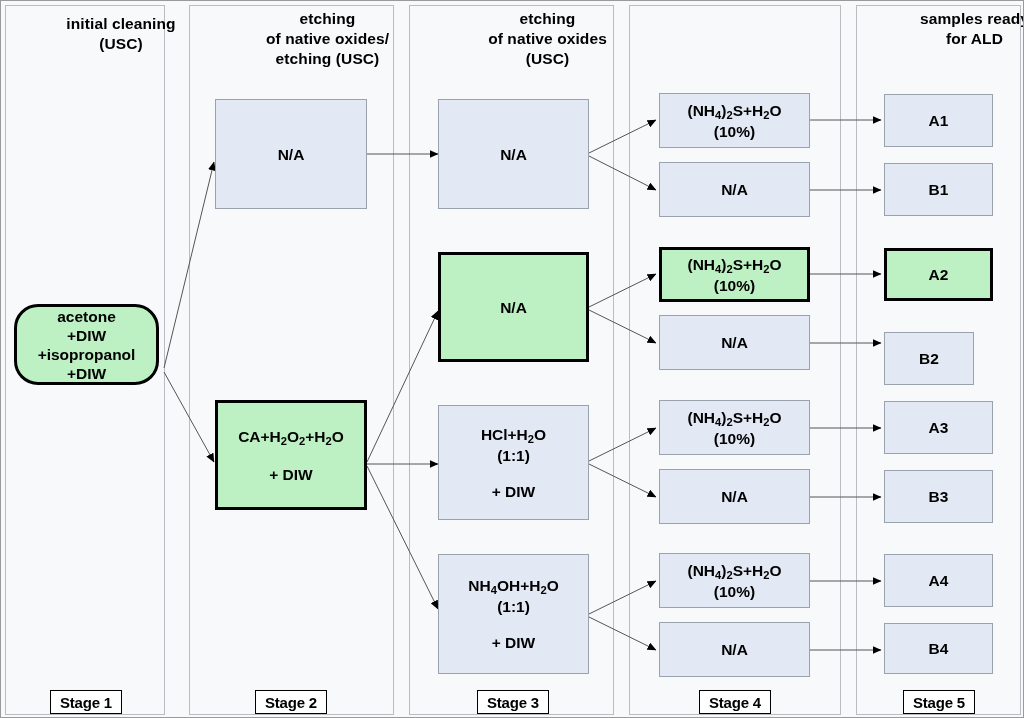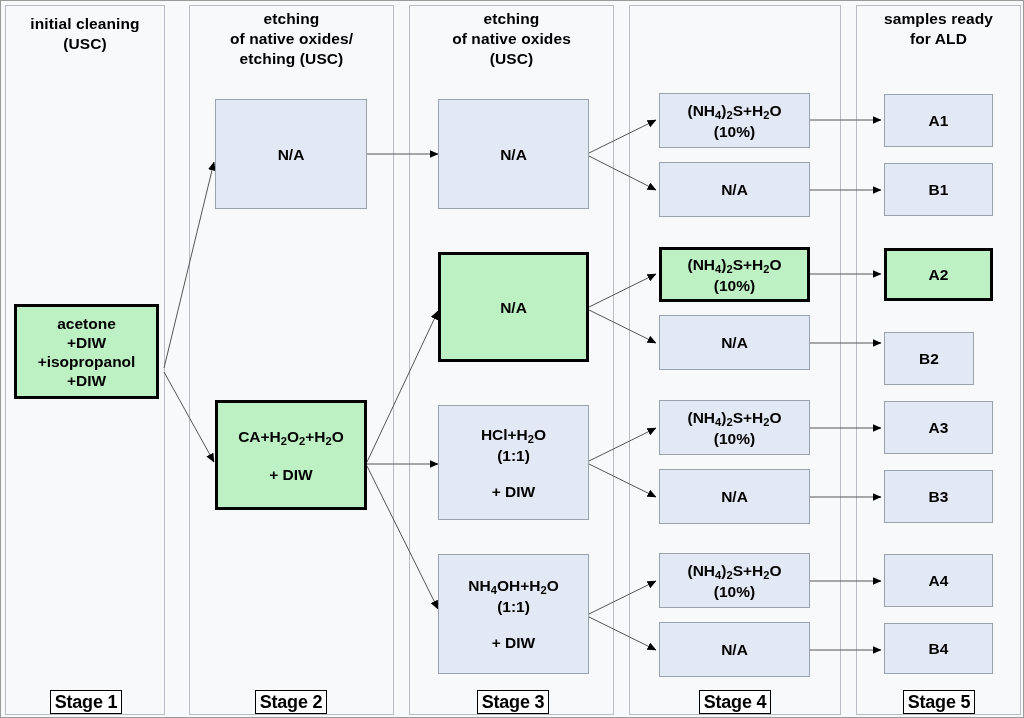--- a/index.html
+++ b/index.html
@@ -26,20 +26,21 @@
     box-sizing: border-box;
   }
   .column-title {
     position: absolute;
     text-align: center;
     font-weight: bold;
     font-size: 15.5px;
     line-height: 20px;
     color: #000;
     letter-spacing: 0.1px;
+    padding-left: 36px;
   }
   .node-box {
     position: absolute;
     box-sizing: border-box;
     display: flex;
     flex-direction: column;
     align-items: center;
     justify-content: center;
     text-align: center;
     font-weight: bold;
@@ -64,21 +65,21 @@
     top: 0.28em;
   }
   .stage-tag {
     position: absolute;
     background: #ffffff;
     border: 1.5px solid #000;
     box-sizing: border-box;
     display: flex;
     align-items: center;
     justify-content: center;
-    font-size: 18px;
+    font-size: 15px;
     font-weight: bold;
     font-family: "Liberation Sans", sans-serif;
     color: #000;
     letter-spacing: -0.2px;
   }
   #connectors {
     position: absolute;
     left: 0;
     top: 0;
     width: 1024px;
@@ -145,21 +146,21 @@
       <path d="M809,189 L880,189"></path>
       <path d="M809,273 L880,273"></path>
       <path d="M809,342 L880,342"></path>
       <path d="M809,427 L880,427"></path>
       <path d="M809,496 L880,496"></path>
       <path d="M809,580 L880,580"></path>
       <path d="M809,649 L880,649"></path>
     </g>
   </svg>
 
-  <div class="node-box node-green" style="left:13px; top:303px; width:145px; height:95px;">
+  <div class="node-box node-green" style="left:13px; top:303px; width:145px; height:81px;border-radius:24px;">
     <span class="node-line">acetone</span>
     <span class="node-line">+DIW</span>
     <span class="node-line">+isopropanol</span>
     <span class="node-line">+DIW</span>
   </div>
 
   <div class="node-box node-blue" style="left:214px; top:98px; width:152px; height:110px;">
     <span class="node-line">N/A</span>
   </div>
   <div class="node-box node-green" style="left:214px; top:399px; width:152px; height:110px;">

